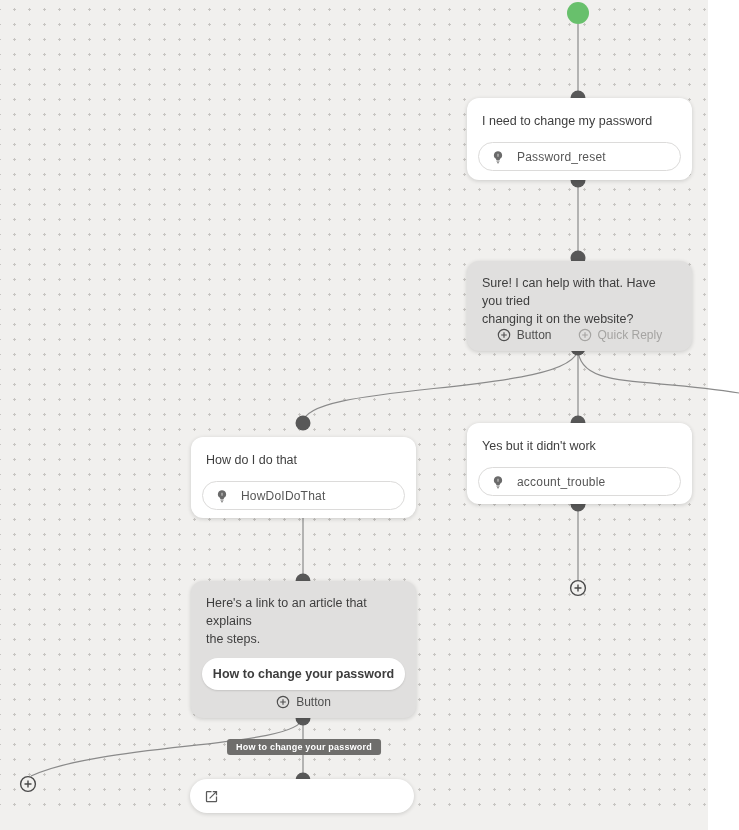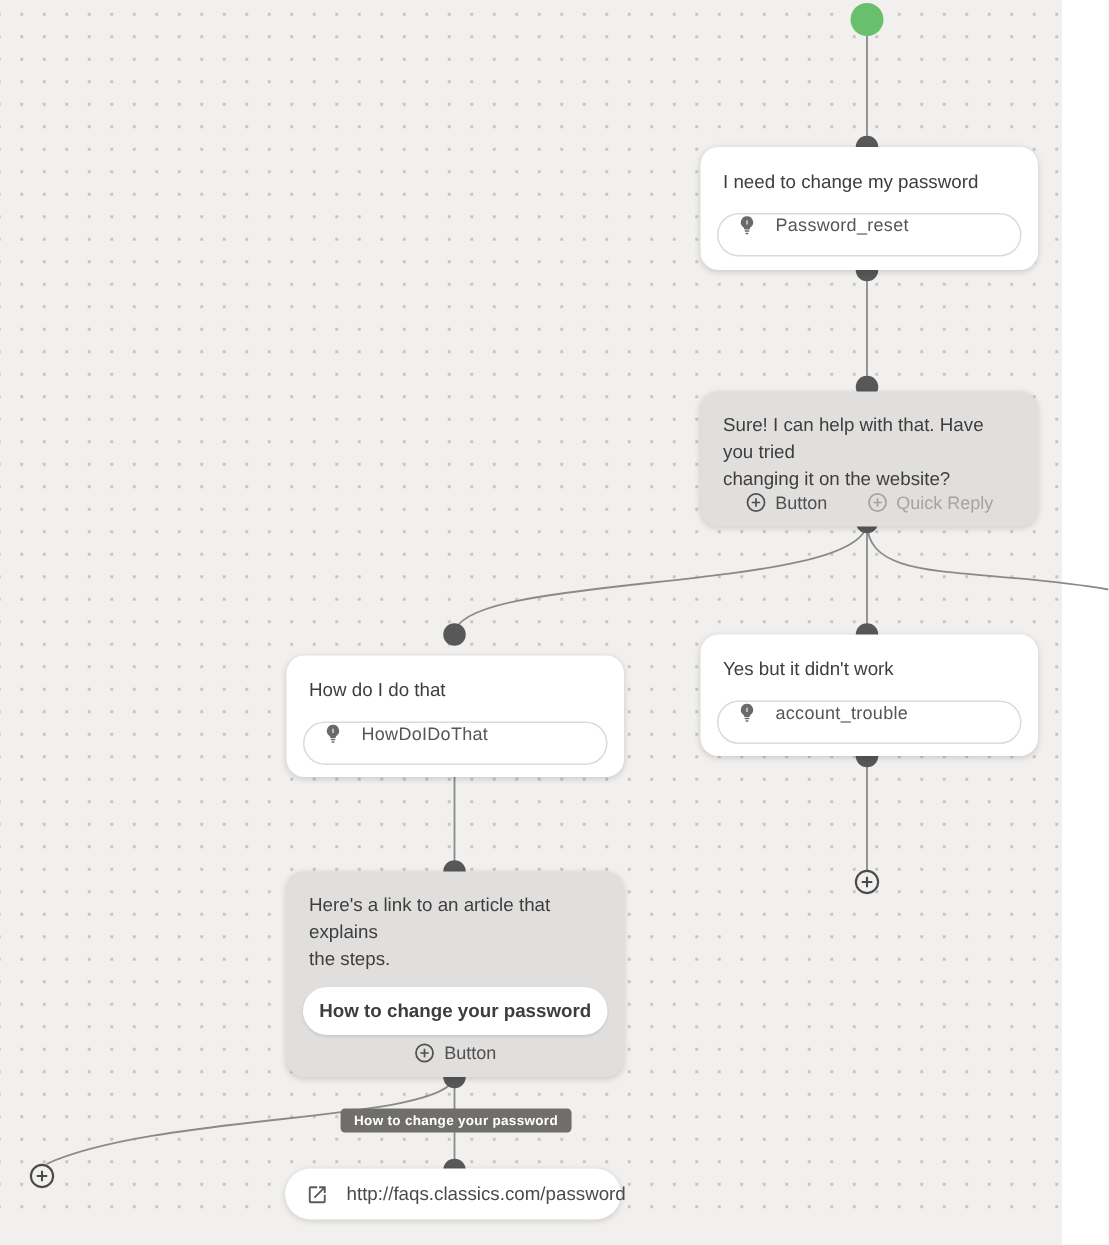--- a/index.html
+++ b/index.html
@@ -33,21 +33,21 @@
   }
   .card.user{background:#ffffff;}
   .card.bot{background:#e0dfde;}
   .card-title{
     margin:16px 15px 13px;font-size:12.5px;color:#3e3e3e;line-height:15px;
     white-space:nowrap;overflow:hidden;
   }
   .bot-text{margin:13px 15px 0;font-size:12.5px;color:#3e3e3e;line-height:18px;}
   .intent-chip{
     margin:0 11px;height:29px;background:#fff;border:1px solid #dcdbda;
-    border-radius:15px;display:flex;padding:0 2px 0 12px;
+    border-radius:15px;display:flex;align-items:center;padding:0 2px 0 12px;
     box-sizing:border-box;
   }
   .intent-chip .bulb{width:14px;height:14px;flex:0 0 auto;margin-right:12px;color:#6a6a6a;}
   .intent-chip .intent-label{font-size:12px;color:#565656;letter-spacing:.2px;white-space:nowrap;}
   .card-footer{
     position:absolute;left:0;right:0;bottom:9px;display:flex;
     justify-content:center;align-items:center;gap:26px;
   }
   .action{display:flex;align-items:center;gap:6px;font-size:12px;font-weight:400;}
   .action.primary{color:#4f4f4f;}
@@ -182,21 +182,20 @@
     </div>
   </div>
 
   <div class="edge-label" style="left:304px;top:747px">How to change your password</div>
 
   <div class="url-card" style="left:190px;top:779px;width:224px">
     <svg class="ext" viewBox="0 0 24 24">
       <path fill="currentColor" d="M19 19H5V5h7V3H5a2 2 0 0 0-2 2v14a2 2 0 0 0 2 2h14a2 2 0 0 0 2-2v-7h-2v7z"></path>
       <path fill="currentColor" d="M14 3h7v7h-2V6.4l-9.3 9.3-1.4-1.4L17.6 5H14V3z"></path>
     </svg>
-    <span class="url-text">http://faqs.classics.com/password</span>
   </div>
 
   <div class="add-node" style="left:578px;top:588px">
     <svg width="18" height="18" viewBox="0 0 18 18">
       <circle cx="9" cy="9" r="7.4" fill="#f1f0ee" stroke="#4a4a4a" stroke-width="1.4"></circle>
       <path d="M9 5.5v7M5.5 9h7" stroke="#4a4a4a" stroke-width="1.4"></path>
     </svg>
   </div>
   <div class="add-node" style="left:28px;top:784px">
     <svg width="18" height="18" viewBox="0 0 18 18">

